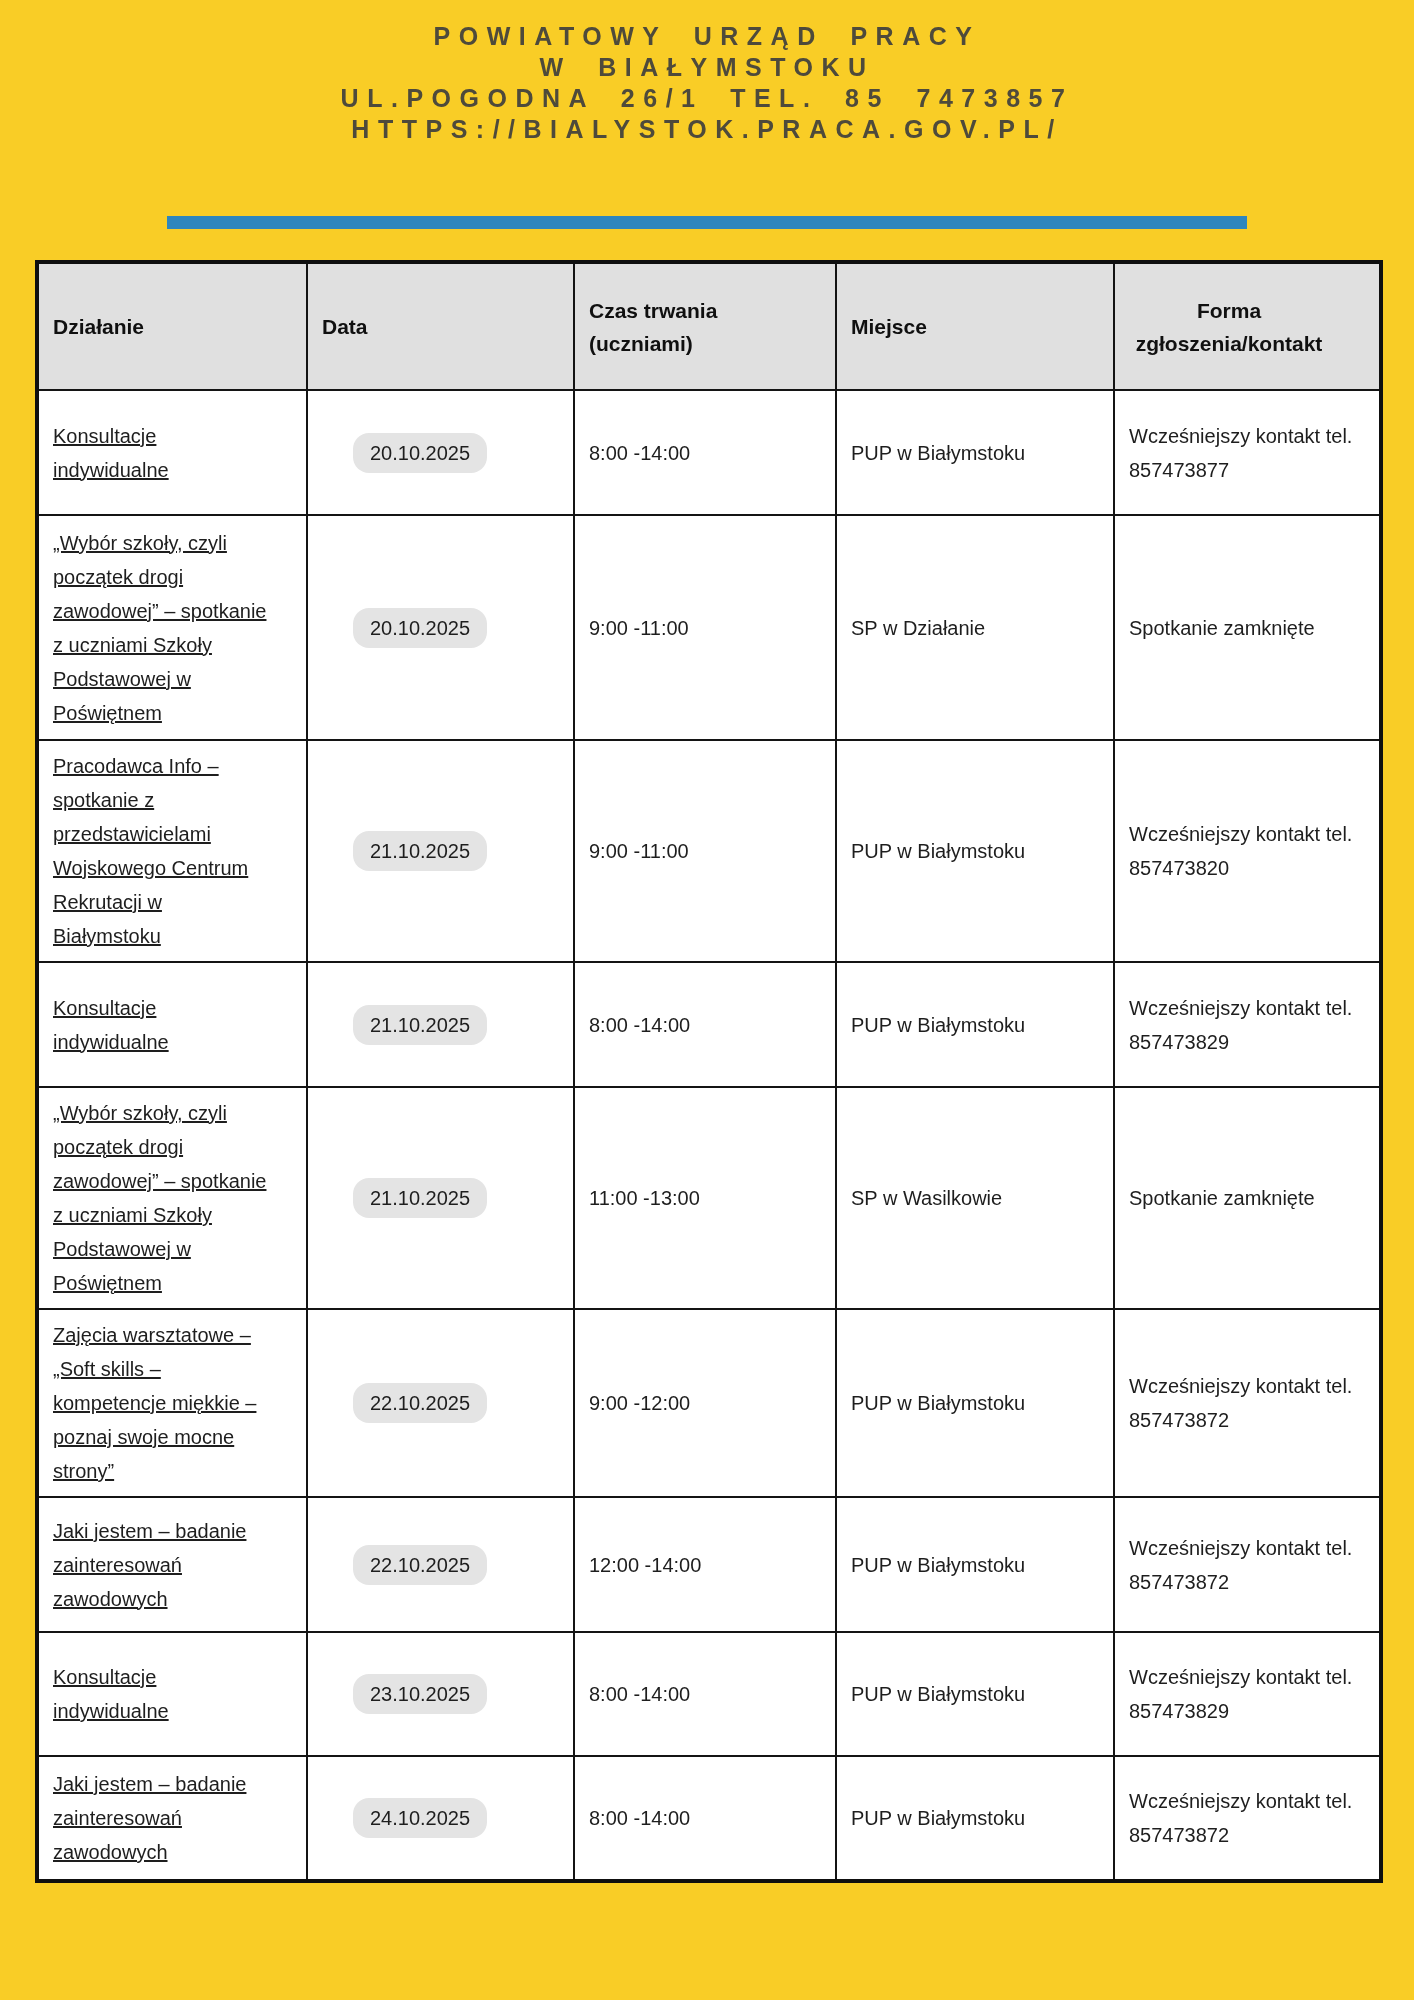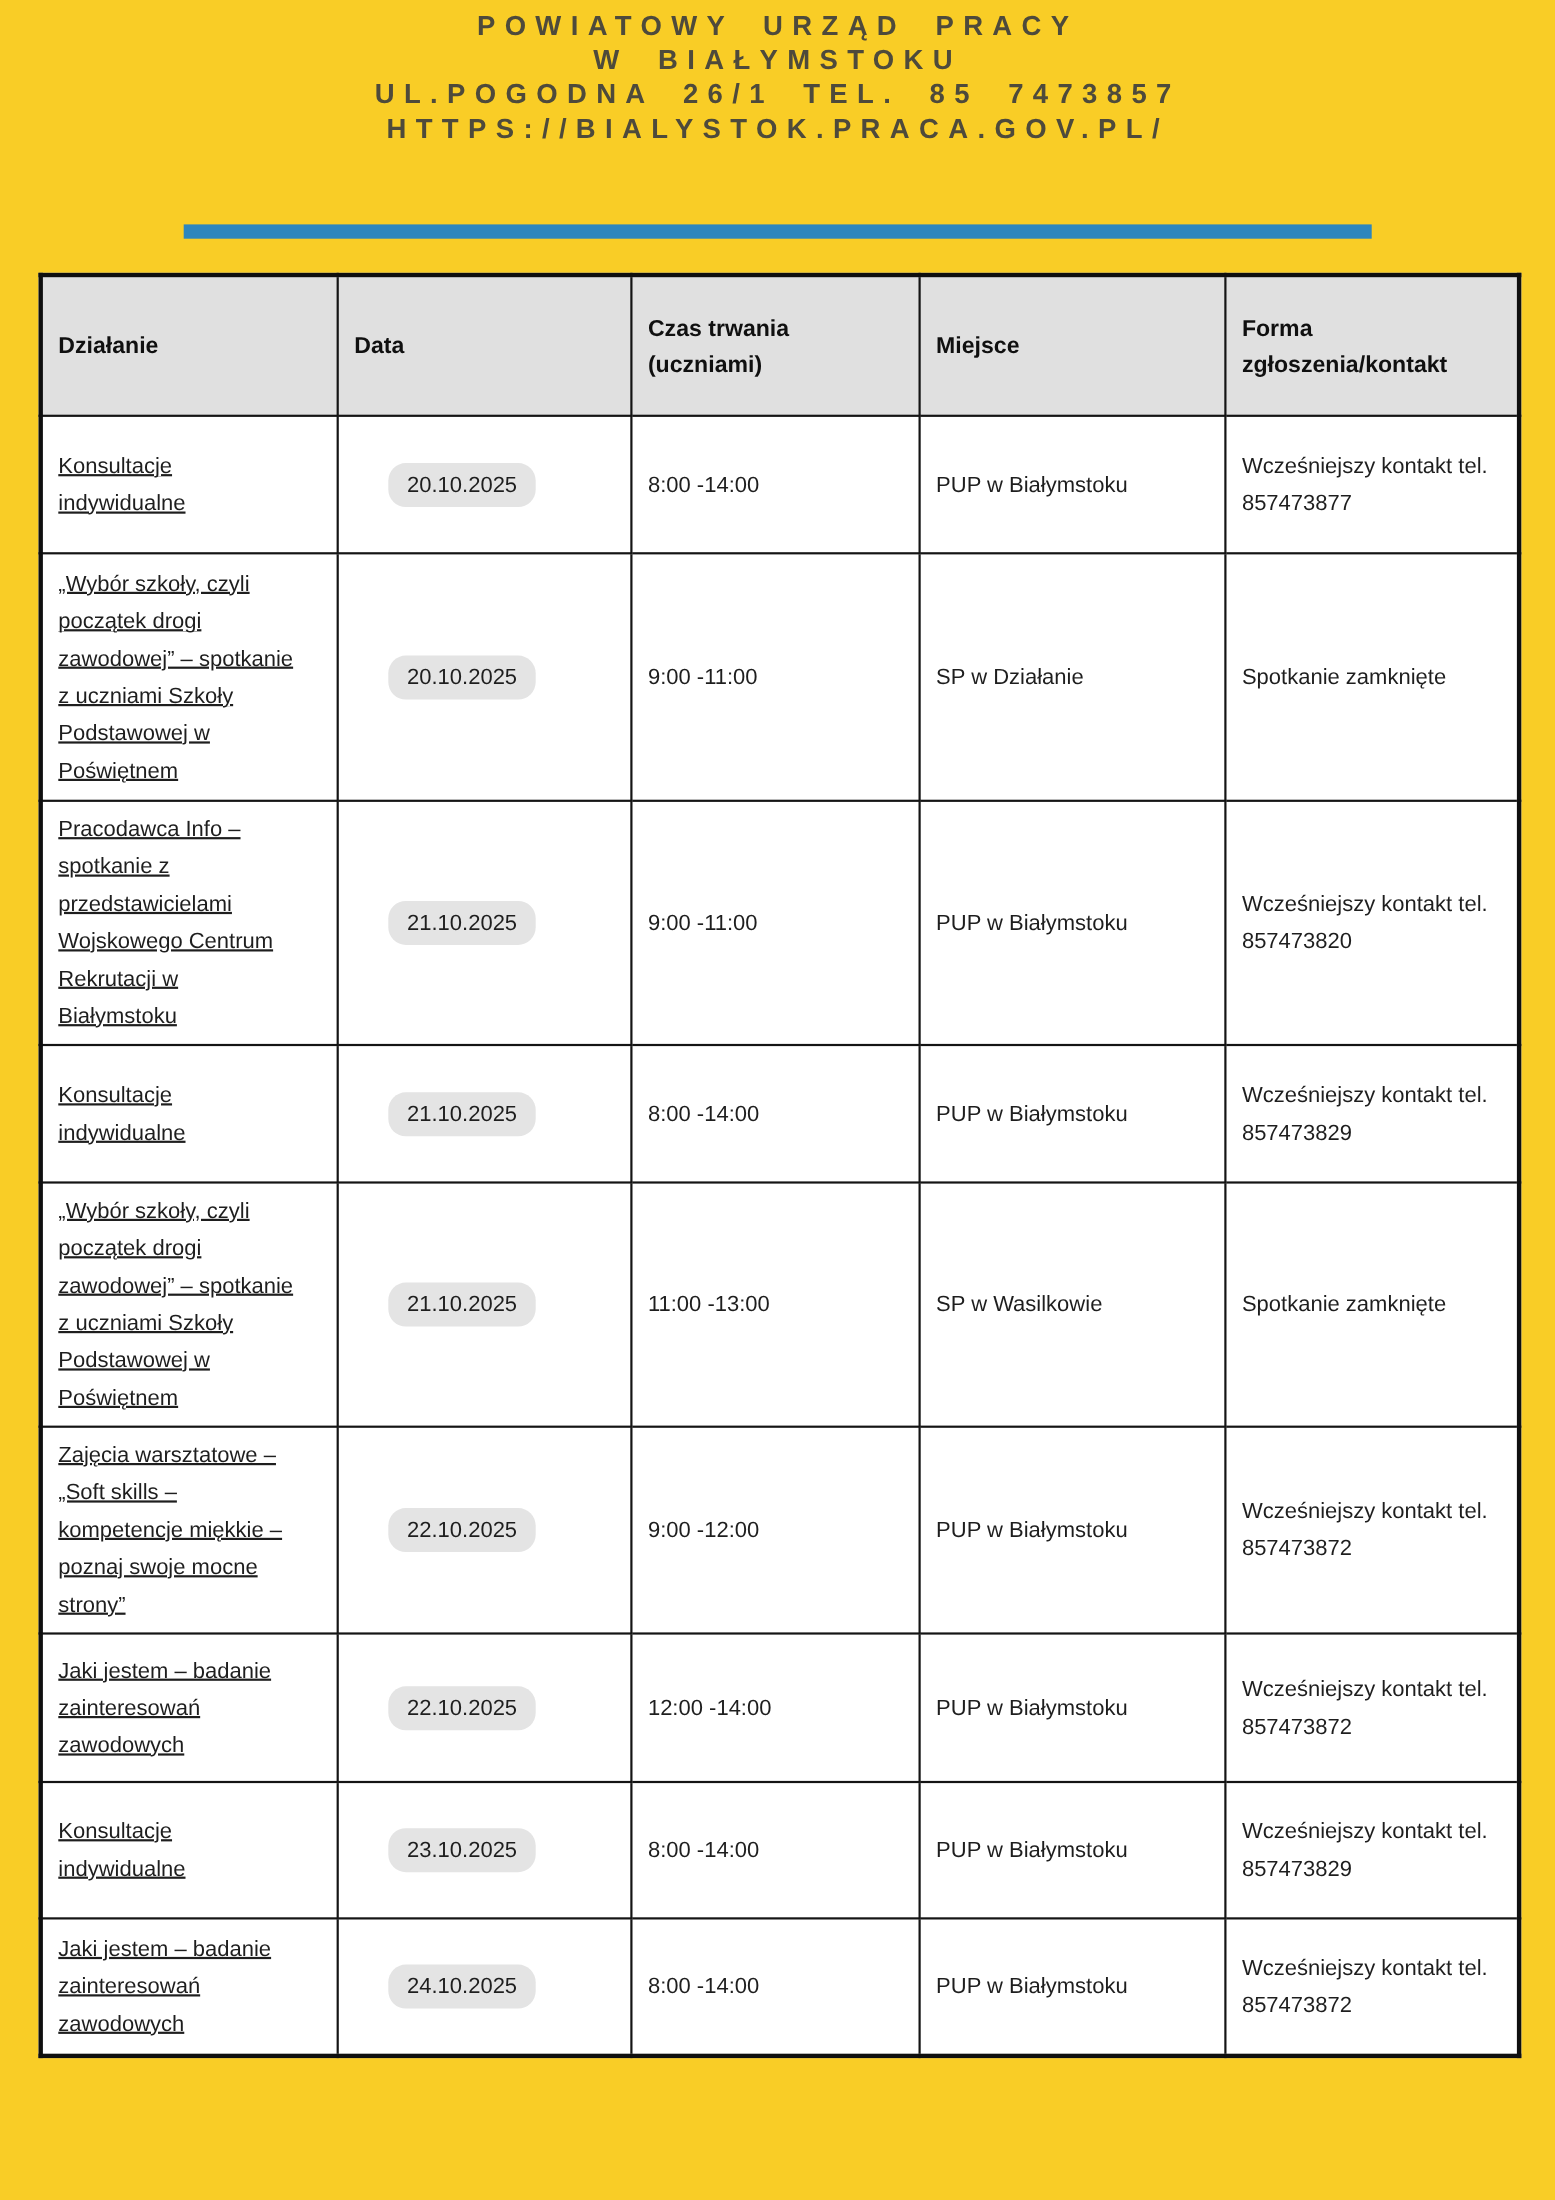--- a/index.html
+++ b/index.html
@@ -6,21 +6,21 @@
   body {
     width:1414px; height:2000px;
     background:#F9CD26;
     font-family:"Liberation Sans","DejaVu Sans",sans-serif;
     overflow:hidden;
   }
   .page { width:1414px; height:2000px; }
 
   
   .letterhead {
-    padding-top:9px;
+    padding-top:21px;
     text-align:center;
   }
   .lh-line {
     font-size:25px;
     line-height:31px;
     font-weight:700;
     letter-spacing:0.34em;
     word-spacing:0.45em;
     color:#4E4A3B;
     white-space:nowrap;
@@ -56,21 +56,21 @@
     font-size:21px;
     line-height:33px;
     color:#101010;
   }
   table.schedule td {
     font-size:20px;
     line-height:34px;
     background:#ffffff;
   }
   .hdr-narrow { display:inline-block; max-width:150px; }
-  .hdr-wide   { display:inline-block; max-width:200px; }
+  .hdr-wide   { display:inline-block; max-width:200px;text-align:center; }
   .act-text     { display:inline-block; max-width:222px;text-decoration:underline; }
   .contact-text { display:inline-block; max-width:240px; }
   .date-pill {
     display:inline-block;
     background:#E4E4E4;
     border-radius:16px;
     padding:8px 17px;
     font-size:20px;
     line-height:24px;
     color:#1E1E1E;

